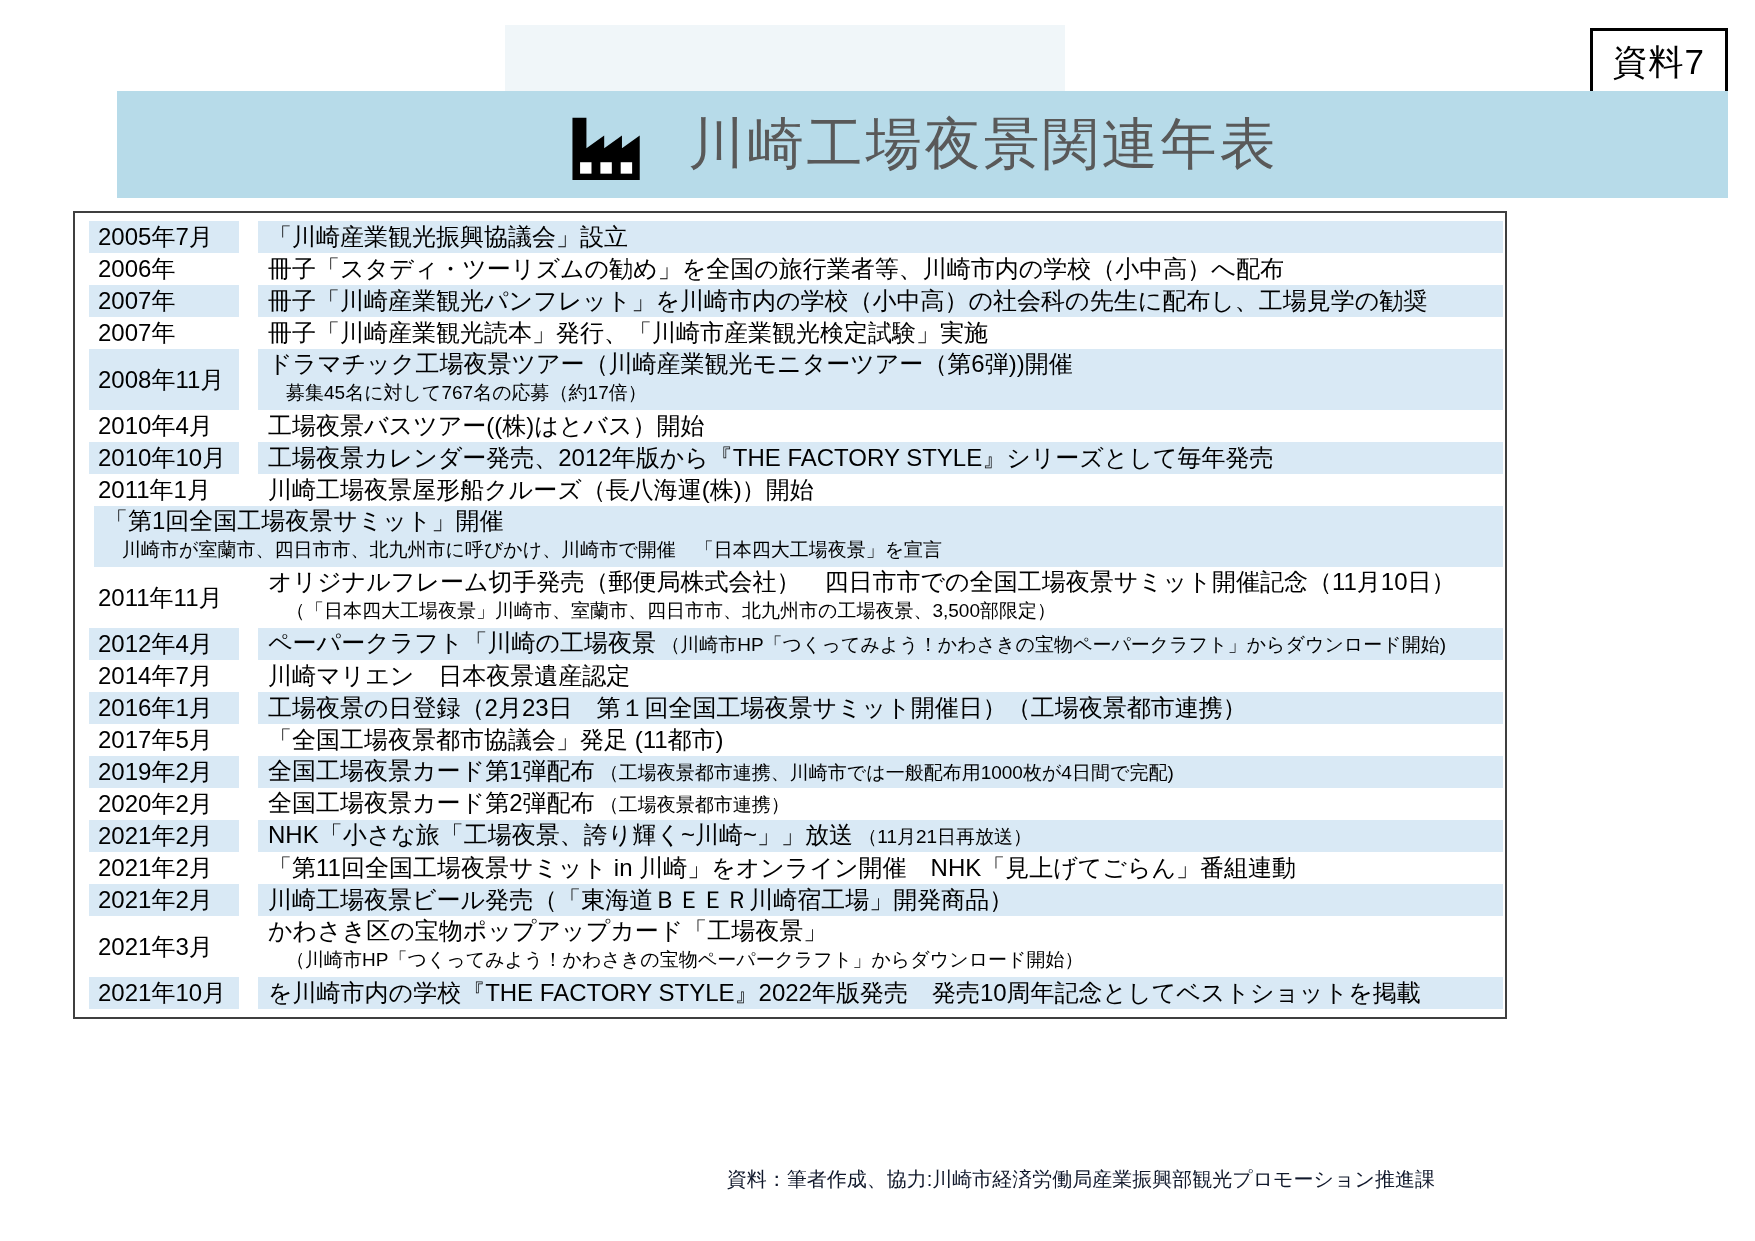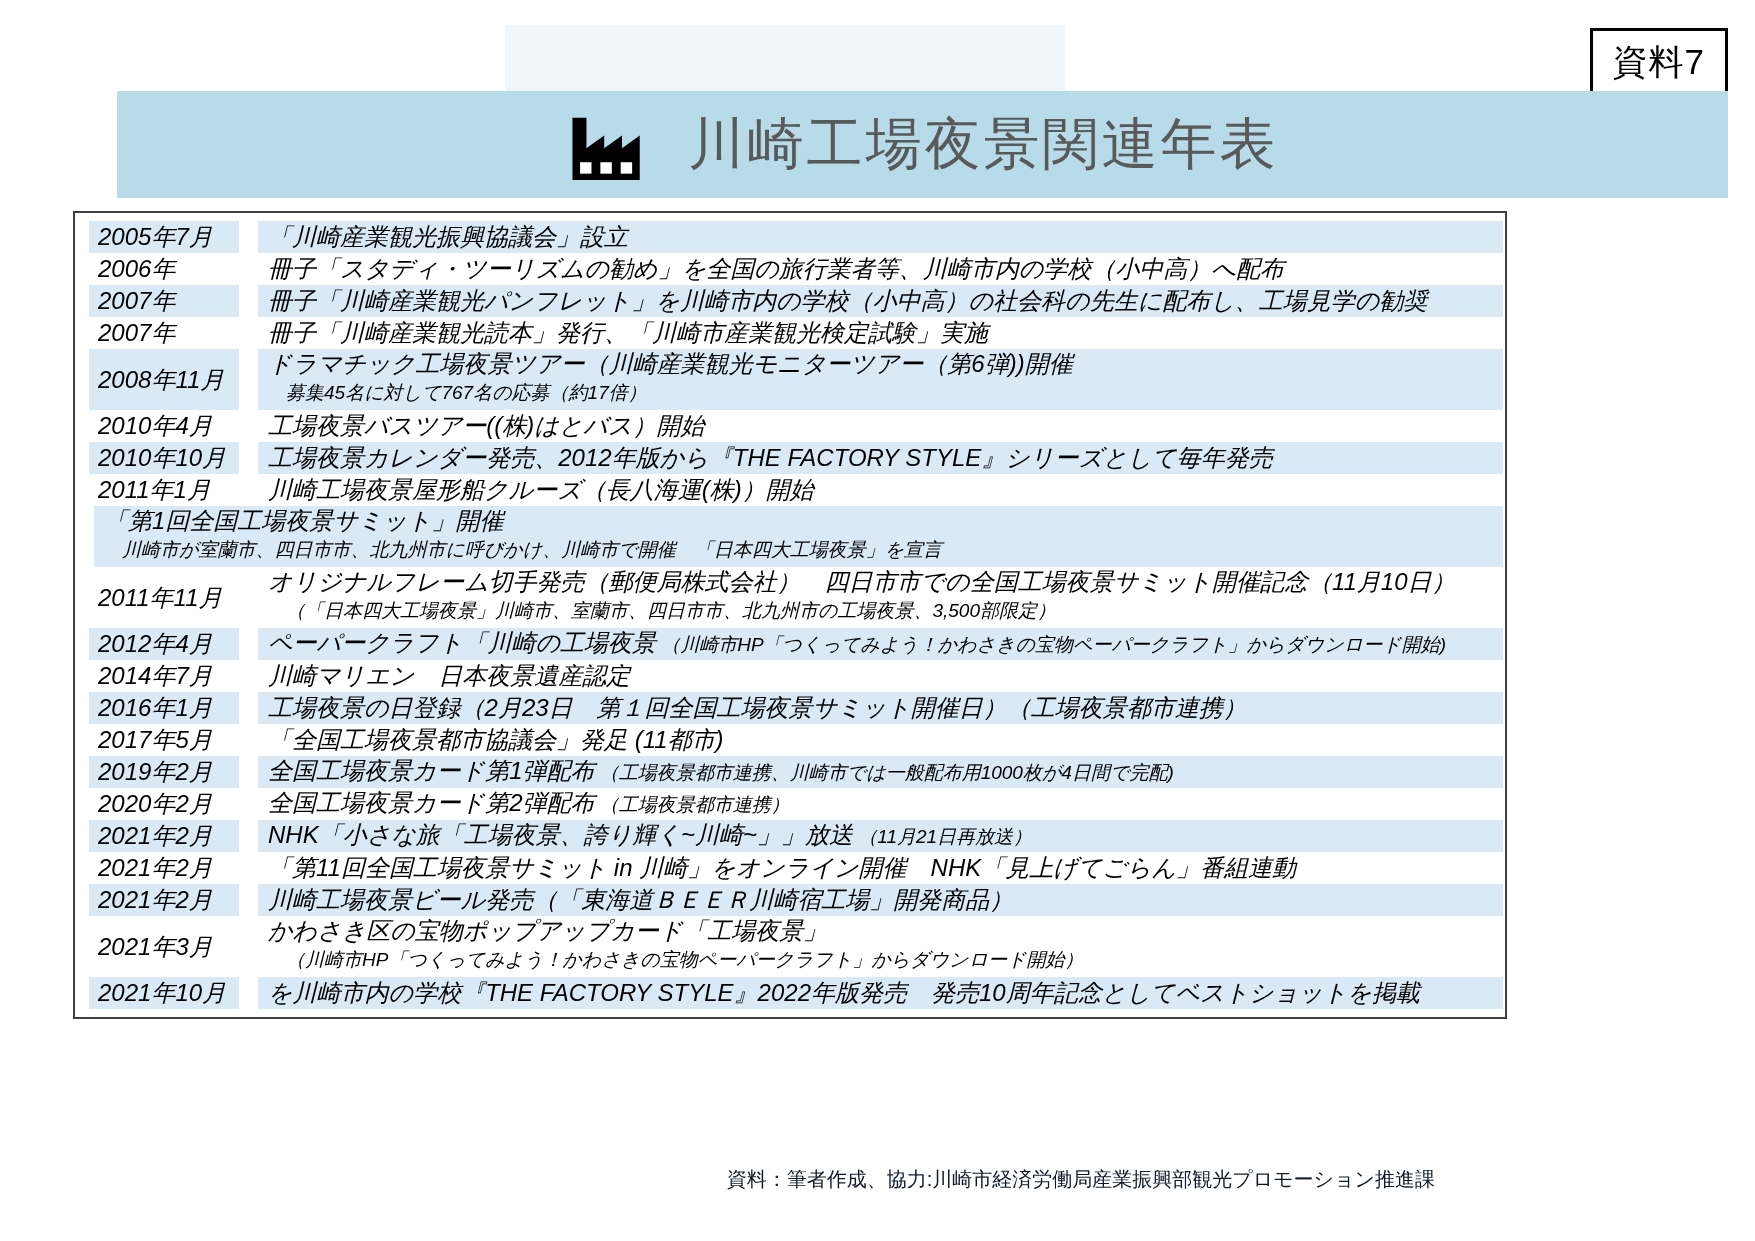--- a/index.html
+++ b/index.html
@@ -27,21 +27,21 @@
   }
   .banner .factory-icon { width:82px; height:66px; margin-top:4px; }
   .banner .title {
     font-size:56px; color:#595959; letter-spacing:3px; white-space:nowrap;
   }
   .timeline {
     position:absolute; left:73px; top:211px; width:1434px;
     border:2px solid #3f3f3f; background:#fff;
     padding:8px 2px 8px 0;
   }
-  .row { display:flex; min-height:30px;font-style:italic; }
+  .row { display:flex; min-height:30px; }
   .row .date {
     width:150px; margin-left:14px; flex:0 0 150px;
     font-size:24px; display:flex; align-items:center;
     padding-left:9px; white-space:nowrap;
   }
   .row .content {
     flex:1; margin-left:19px;
     display:flex; flex-direction:column; justify-content:center;
     padding-left:10px; min-width:0;
   }

